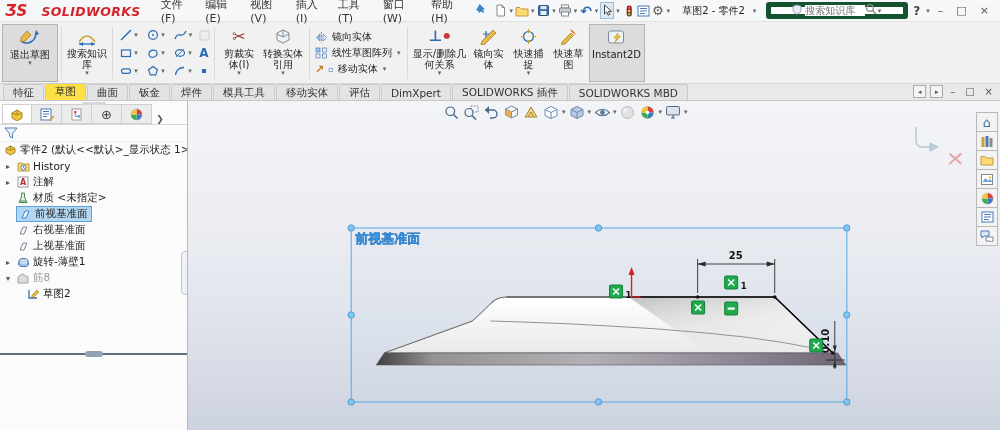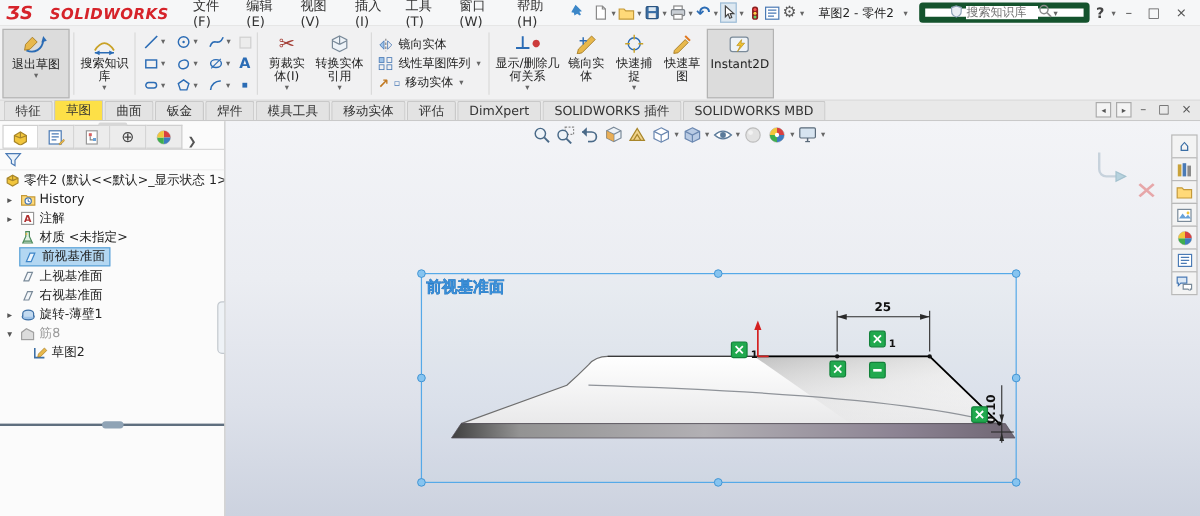--- a/index.html
+++ b/index.html
@@ -495,30 +495,30 @@
           <span class="tl">前视基准面</span>
         </span>
       </div>
       <div class="trow">
         <span class="arr"></span>
         <span class="ti">
           <svg width="13" height="11" viewBox="0 0 13 11">
               <path d="M3 9l3-7h4l-3 7z" fill="#f4f7fa" stroke="#7a8a99"></path>
             </svg>
         </span>
-        <span class="tl">上视基准面</span>
+        <span class="tl">右视基准面</span>
       </div>
       <div class="trow">
         <span class="arr"></span>
         <span class="ti">
           <svg width="13" height="11" viewBox="0 0 13 11">
               <path d="M3 9l3-7h4l-3 7z" fill="#f4f7fa" stroke="#7a8a99"></path>
             </svg>
         </span>
-        <span class="tl">右视基准面</span>
+        <span class="tl">上视基准面</span>
       </div>
       <div class="trow">
         <span class="arr">▸</span>
         <span class="ti">
           <svg width="13" height="12" viewBox="0 0 13 12">
               <ellipse cx="6.5" cy="8" rx="5" ry="2.6" fill="#9fc3e8" stroke="#3d6fa5"></ellipse>
               <path d="M2 8V5c0-1.4 2-2.6 4.5-2.6S11 3.6 11 5v3" fill="#c3daf0" stroke="#3d6fa5"></path>
             </svg>
         </span>
         <span class="tl">旋转-薄壁1</span>

